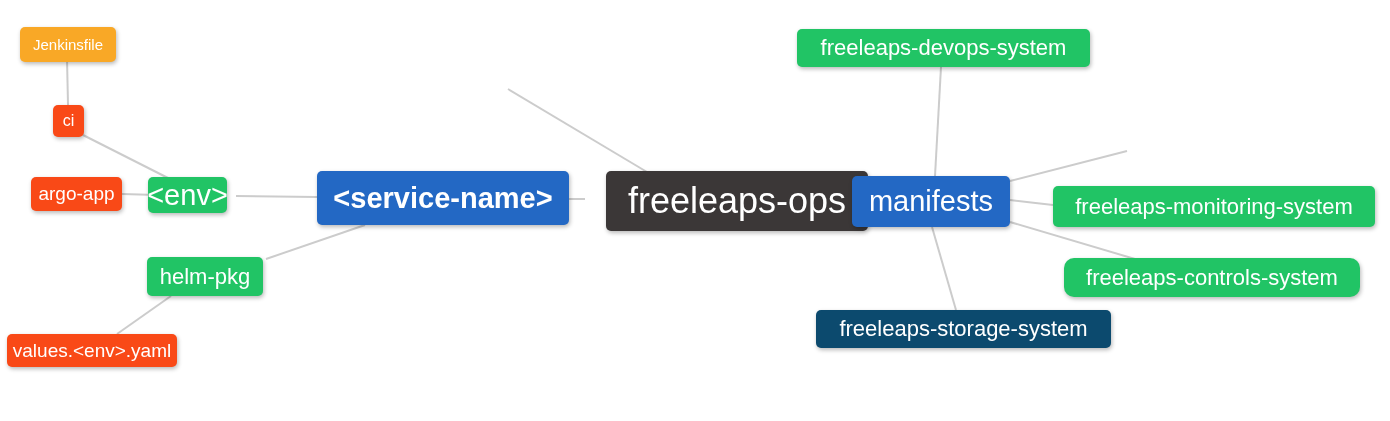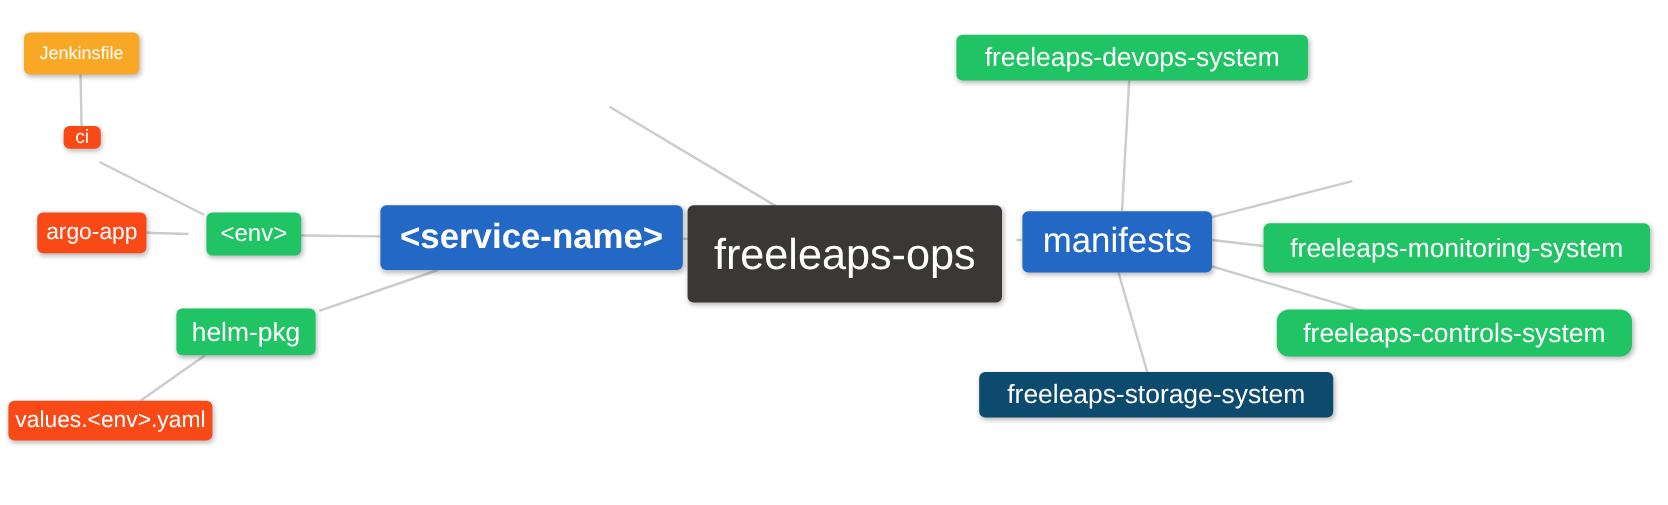--- a/index.html
+++ b/index.html
@@ -25,28 +25,28 @@
     border-radius: 5px;
     box-shadow: 1px 2px 4px rgba(0,0,0,0.28);
     white-space: nowrap;
     cursor: pointer;
     user-select: none;
     box-sizing: border-box;
   }
 
   
   #n-jenkinsfile { left: 20px;  top: 27px;  width: 96px;  height: 35px; font-size: 15px; }
-  #n-ci          { left: 53px;  top: 105px; width: 31px;  height: 19px; font-size: 16px; }
+  #n-ci          { left: 53px;  top: 105px; width: 31px;  height: 32px; font-size: 16px; }
   #n-argo-app    { left: 31px;  top: 177px; width: 91px;  height: 34px; font-size: 19px; }
-  #n-env         { left: 172px; top: 177px; width: 79px;  height: 36px; font-size: 20px; }
+  #n-env         { left: 148px; top: 177px; width: 79px;  height: 36px; font-size: 29px; }
   #n-helm-pkg    { left: 147px; top: 257px; width: 116px; height: 39px; font-size: 22px; }
   #n-values      { left: 7px;   top: 334px; width: 170px; height: 33px; font-size: 19px; }
   #n-fcp         { left: 316px; top: 37px;  width: 275px; height: 52px; font-size: 30px; }
   #n-service     { left: 317px; top: 171px; width: 252px; height: 54px; font-size: 29px; font-weight: bold; }
-  #n-ops         { left: 573px; top: 171px; width: 262px; height: 81px; font-size: 36px; }
+  #n-ops         { left: 606px; top: 171px; width: 262px; height: 60px; font-size: 36px; }
   #n-manifests   { left: 852px; top: 176px; width: 158px; height: 51px; font-size: 29px; }
   #n-devops      { left: 797px; top: 29px;  width: 293px; height: 38px; font-size: 22px; }
   #n-network     { left: 1058px;top: 113px; width: 294px; height: 38px; font-size: 22px; }
   #n-monitoring  { left: 1053px;top: 186px; width: 322px; height: 41px; font-size: 22px; }
   #n-controls    { left: 1064px;top: 258px; width: 296px; height: 39px; font-size: 22px; border-radius: 10px; }
   #n-storage     { left: 816px; top: 310px; width: 295px; height: 38px; font-size: 22px; }
 </style>
 </head>
 <body>
 

